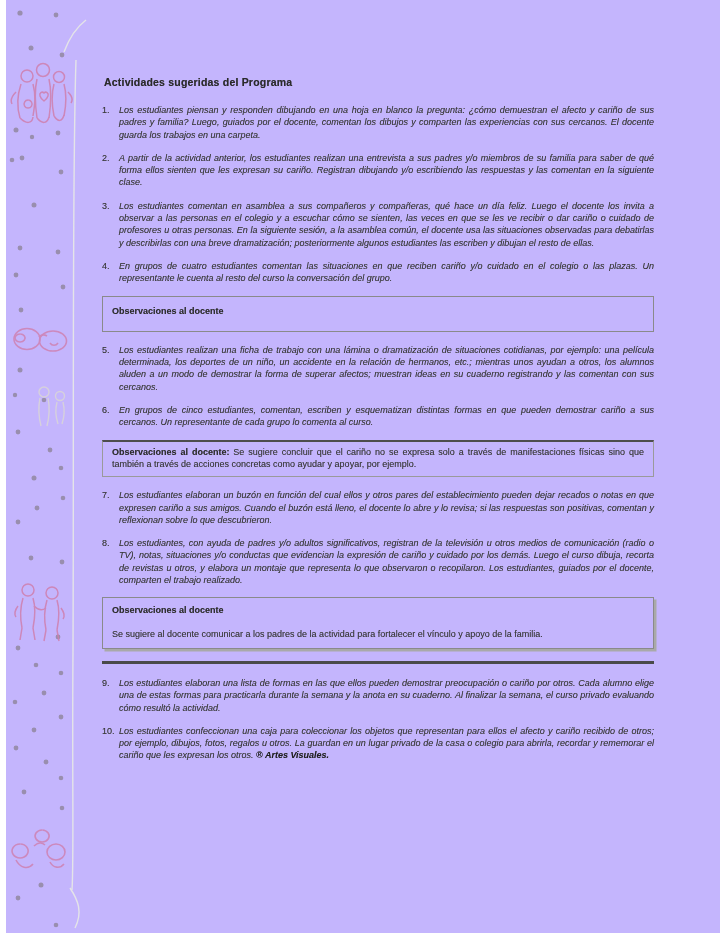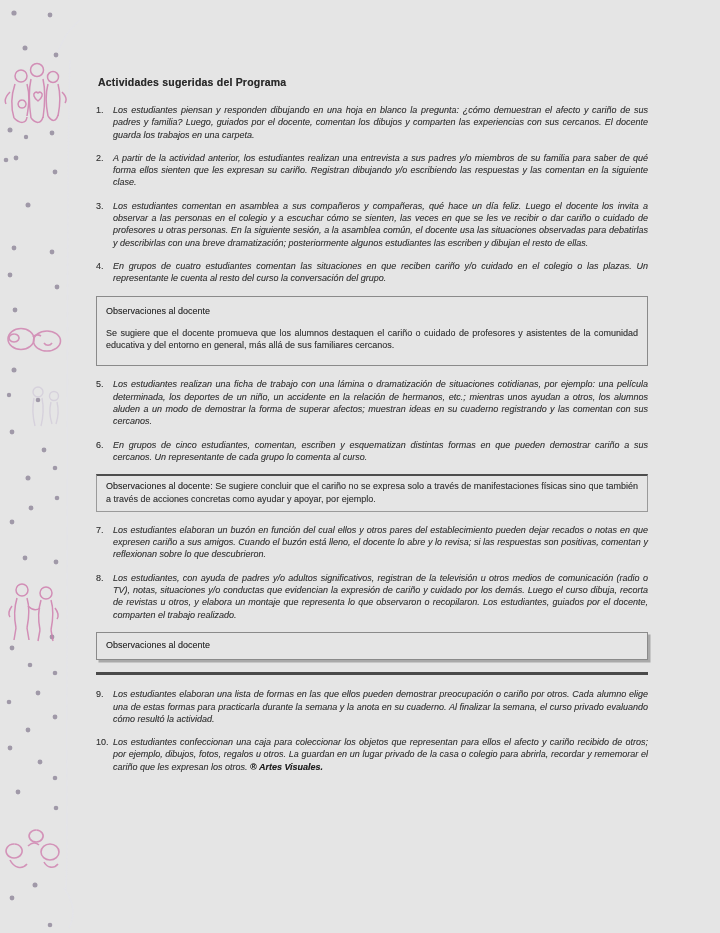--- a/index.html
+++ b/index.html
@@ -3,21 +3,21 @@
 <meta charset="utf-8">
 <style>
   html,body{margin:0;padding:0;}
   body{
     width:720px;height:933px;
     background:#ffffff;
     font-family:"Liberation Sans","DejaVu Sans",sans-serif;
     position:relative;
     overflow:hidden;
   }
-  .page{position:absolute;inset:0;background:#e5e5e5;}
+  .page{position:absolute;inset:0;background:#c4b5fd;margin-left:6px;}
   .margin-band{position:absolute;left:0;top:0;width:95px;height:933px;}
   .content{
     position:absolute;left:96px;top:76px;width:552px;
     color:#3a3a3a;
   }
   .page-title{
     font-size:10.5px;font-weight:bold;color:#2b2b2b;
     margin:0 0 16px 2px;letter-spacing:.2px;
     text-shadow:0 0 .4px rgba(40,40,40,.55);
   }
@@ -39,21 +39,21 @@
   }
   .activity .txt b{color:#1f1f1f;}
   .obs-box{
     margin:2px 0 12px 0;
     padding:6px 9px 9px 9px;
     font-size:9px;line-height:12.3px;color:#3a3a3a;
     text-align:justify;
     text-shadow:0 0 .4px rgba(60,60,60,.5);
   }
   .obs-title{
-    font-weight:normal;color:#2d2d2d;
+    font-weight:bold;color:#2d2d2d;
   }
   .obs-box.style-plain{
     border:1.4px solid #8a8a8a;
     padding-top:8px;padding-bottom:14px;
   }
   .obs-box.style-plain .obs-body{margin-top:10px;}
   .obs-box.style-topbar{
     border:1px solid #9a9a9a;
     border-top:2.6px solid #4d4d4d;
     padding-top:4px;padding-bottom:6px;
@@ -198,21 +198,20 @@
       <div class="txt">Los estudiantes comentan en asamblea a sus compañeros y compañeras, qué hace un día feliz. Luego el docente los invita a observar a las personas en el colegio y a escuchar cómo se sienten, las veces en que se les ve recibir o dar cariño o cuidado de profesores u otras personas. En la siguiente sesión, a la asamblea común, el docente usa las situaciones observadas para debatirlas y describirlas con una breve dramatización; posteriormente algunos estudiantes las escriben y dibujan el resto de ellas.</div>
     </div>
 
     <div class="activity">
       <span class="num">4.</span>
       <div class="txt">En grupos de cuatro estudiantes comentan las situaciones en que reciben cariño y/o cuidado en el colegio o las plazas. Un representante le cuenta al resto del curso la conversación del grupo.</div>
     </div>
 
     <div class="obs-box style-plain">
       <div class="obs-title">Observaciones al docente</div>
-      <div class="obs-body">Se sugiere que el docente promueva que los alumnos destaquen el cariño o cuidado de profesores y asistentes de la comunidad educativa y del entorno en general, más allá de sus familiares cercanos.</div>
     </div>
 
     <div class="activity">
       <span class="num">5.</span>
       <div class="txt">Los estudiantes realizan una ficha de trabajo con una lámina o dramatización de situaciones cotidianas, por ejemplo: una película determinada, los deportes de un niño, un accidente en la relación de hermanos, etc.; mientras unos ayudan a otros, los alumnos aluden a un modo de demostrar la forma de superar afectos; muestran ideas en su cuaderno registrando y las comentan con sus cercanos.</div>
     </div>
 
     <div class="activity">
       <span class="num">6.</span>
       <div class="txt">En grupos de cinco estudiantes, comentan, escriben y esquematizan distintas formas en que pueden demostrar cariño a sus cercanos. Un representante de cada grupo lo comenta al curso.</div>
@@ -228,20 +227,21 @@
       <div class="txt">Los estudiantes elaboran un buzón en función del cual ellos y otros pares del establecimiento pueden dejar recados o notas en que expresen cariño a sus amigos. Cuando el buzón está lleno, el docente lo abre y lo revisa; si las respuestas son positivas, comentan y reflexionan sobre lo que descubrieron.</div>
     </div>
 
     <div class="activity">
       <span class="num">8.</span>
       <div class="txt">Los estudiantes, con ayuda de padres y/o adultos significativos, registran de la televisión u otros medios de comunicación (radio o TV), notas, situaciones y/o conductas que evidencian la expresión de cariño y cuidado por los demás. Luego el curso dibuja, recorta de revistas u otros, y elabora un montaje que representa lo que observaron o recopilaron. Los estudiantes, guiados por el docente, comparten el trabajo realizado.</div>
     </div>
 
     <div class="obs-box style-shadow">
       <div class="obs-title">Observaciones al docente</div>
+      <div class="obs-body">Se sugiere al docente comunicar a los padres de la actividad para fortalecer el vínculo y apoyo de la familia.</div>
     </div>
 
     <hr class="heavy-rule">
 
     <div class="activity">
       <span class="num">9.</span>
       <div class="txt">Los estudiantes elaboran una lista de formas en las que ellos pueden demostrar preocupación o cariño por otros. Cada alumno elige una de estas formas para practicarla durante la semana y la anota en su cuaderno. Al finalizar la semana, el curso privado evaluando cómo resultó la actividad.</div>
     </div>
 
     <div class="activity">

